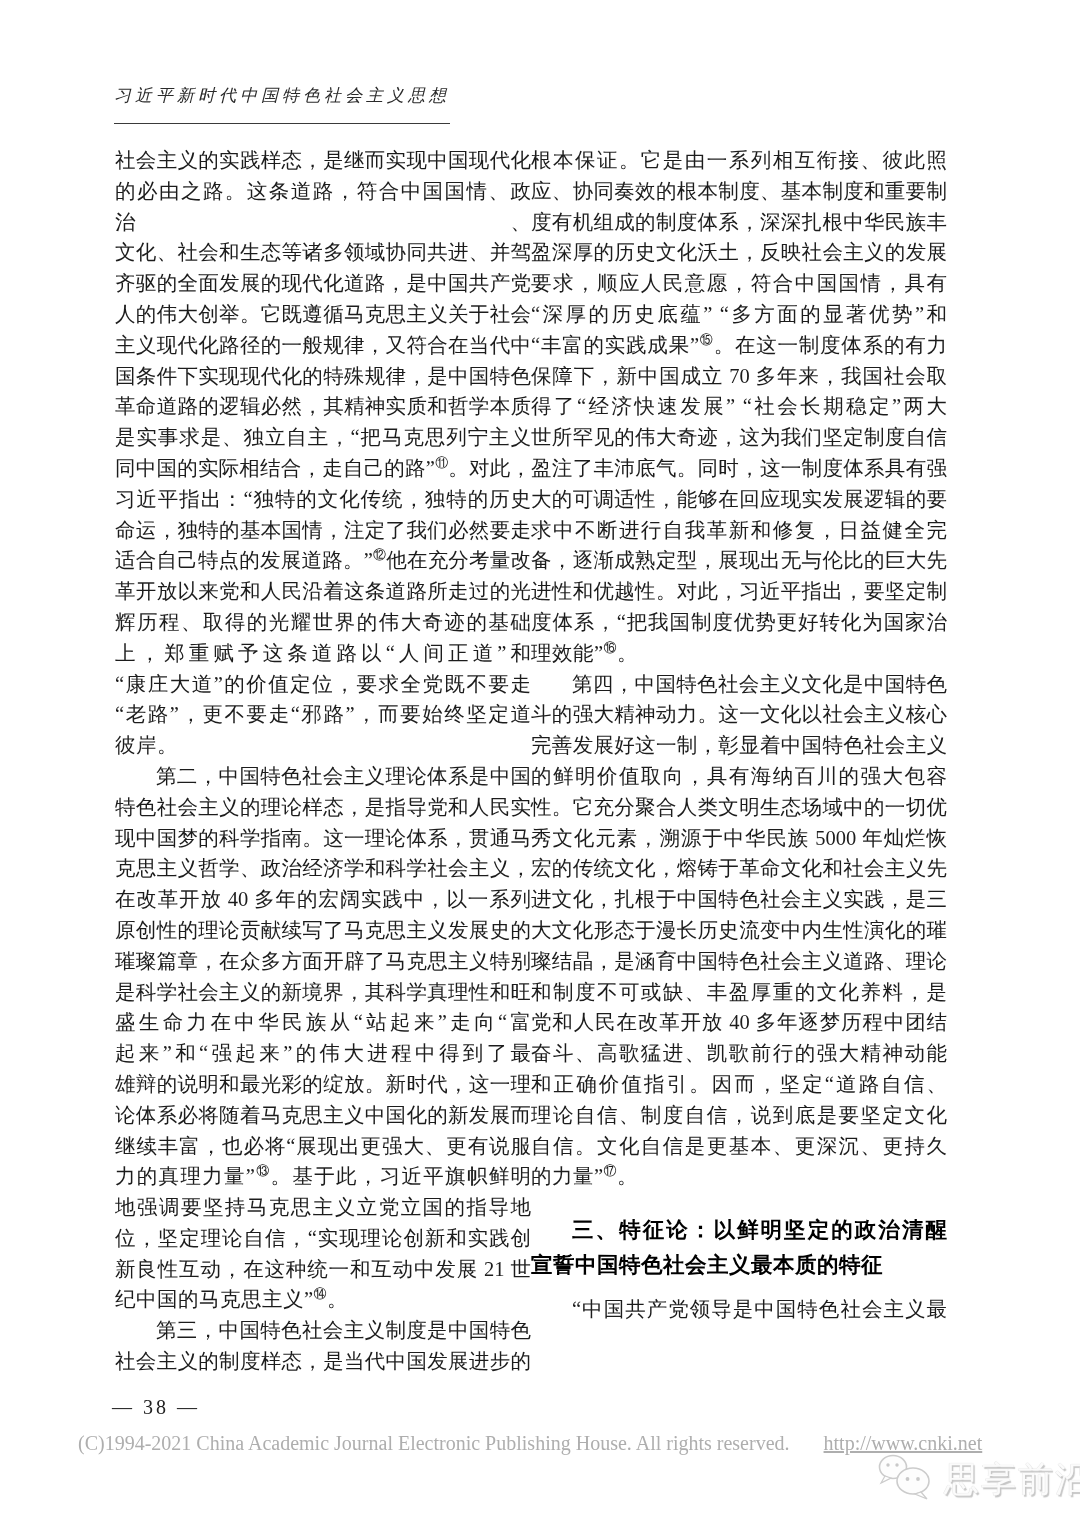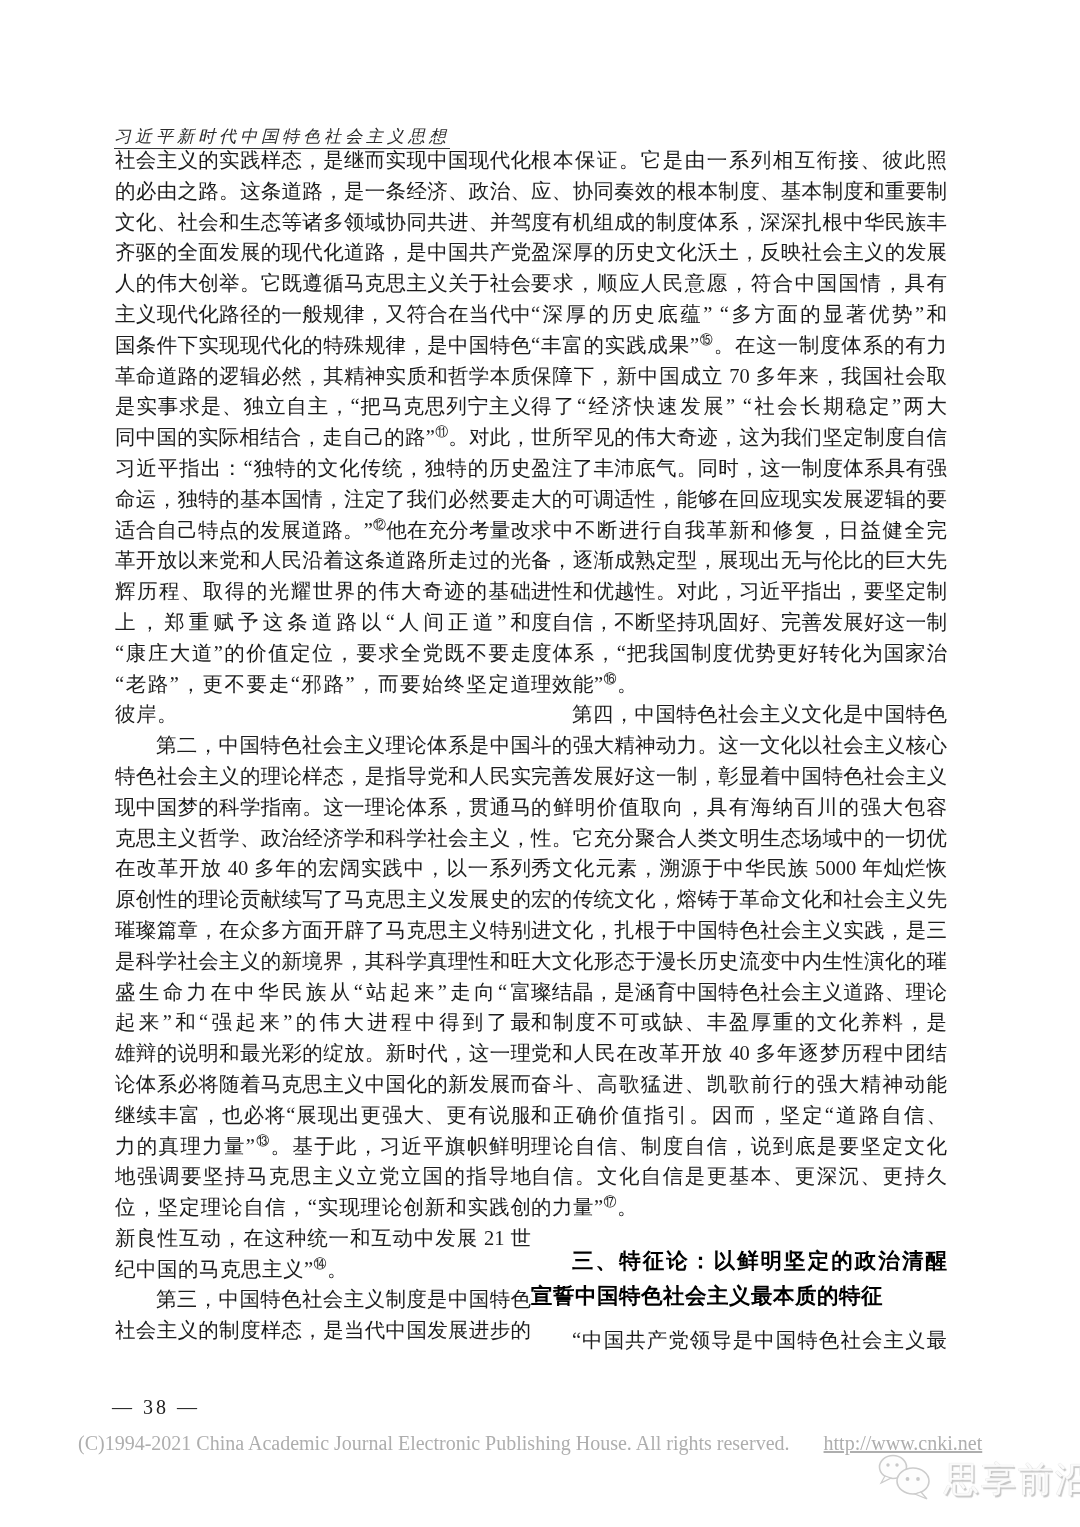--- a/index.html
+++ b/index.html
@@ -14,23 +14,22 @@
   }
   .running-title{
     position:absolute;
     left:114px;
     top:84px;
     font-size:17px;
     letter-spacing:4px;
     font-style:italic;
     color:#2a2a2a;
     border-bottom:1px solid #3a3a3a;
-    padding-bottom:0;
+    padding-bottom:16px;
     white-space:nowrap;
-    margin-top:41px;
   }
   .columns{
     position:absolute;
     left:115px;
     top:145px;
     width:860px;
     display:flex;
   }
   .col{width:416px;}
   .line{
@@ -97,21 +96,21 @@
 </head>
 <body>
 
 <div class="page">
 
   <div class="running-title">习近平新时代中国特色社会主义思想</div>
 
   <div class="columns">
     <div class="col" id="col-left">
         <div class="line fill">社会主义的实践样态，是继而实现中国现代化</div>
-        <div class="line fill">的必由之路。这条道路，是一条经济、政治、</div>
+        <div class="line fill">的必由之路。这条道路，符合中国国情、政治、</div>
         <div class="line fill">文化、社会和生态等诸多领域协同共进、并驾</div>
         <div class="line fill">齐驱的全面发展的现代化道路，是中国共产党</div>
         <div class="line fill">人的伟大创举。它既遵循马克思主义关于社会</div>
         <div class="line fill">主义现代化路径的一般规律，又符合在当代中</div>
         <div class="line fill">国条件下实现现代化的特殊规律，是中国特色</div>
         <div class="line fill">革命道路的逻辑必然，其精神实质和哲学本质</div>
         <div class="line fill">是实事求是、独立自主，“把马克思列宁主义</div>
         <div class="line fill">同中国的实际相结合，走自己的路”<sup>⑪</sup>。对此，</div>
         <div class="line fill">习近平指出：“独特的文化传统，独特的历史</div>
         <div class="line fill">命运，独特的基本国情，注定了我们必然要走</div>
@@ -152,21 +151,20 @@
         <div class="line fill">“深厚的历史底蕴” “多方面的显著优势”和</div>
         <div class="line fill">“丰富的实践成果”<sup>⑮</sup>。在这一制度体系的有力</div>
         <div class="line fill">保障下，新中国成立 70 多年来，我国社会取</div>
         <div class="line fill">得了“经济快速发展” “社会长期稳定”两大</div>
         <div class="line fill">世所罕见的伟大奇迹，这为我们坚定制度自信</div>
         <div class="line fill">盈注了丰沛底气。同时，这一制度体系具有强</div>
         <div class="line fill">大的可调适性，能够在回应现实发展逻辑的要</div>
         <div class="line fill">求中不断进行自我革新和修复，日益健全完</div>
         <div class="line fill">备，逐渐成熟定型，展现出无与伦比的巨大先</div>
         <div class="line fill">进性和优越性。对此，习近平指出，要坚定制</div>
-        <div class="line fill">度自信，不断坚持巩固好、完善发展好这一制</div>
         <div class="line fill">度体系，“把我国制度优势更好转化为国家治</div>
         <div class="line nofill">理效能”<sup>⑯</sup>。</div>
         <div class="line fill indent">第四，中国特色社会主义文化是中国特色</div>
         <div class="line fill">斗的强大精神动力。这一文化以社会主义核心</div>
         <div class="line fill">完善发展好这一制，彰显着中国特色社会主义</div>
         <div class="line fill">的鲜明价值取向，具有海纳百川的强大包容</div>
         <div class="line fill">性。它充分聚合人类文明生态场域中的一切优</div>
         <div class="line fill">秀文化元素，溯源于中华民族 5000 年灿烂恢</div>
         <div class="line fill">宏的传统文化，熔铸于革命文化和社会主义先</div>
         <div class="line fill">进文化，扎根于中国特色社会主义实践，是三</div>

